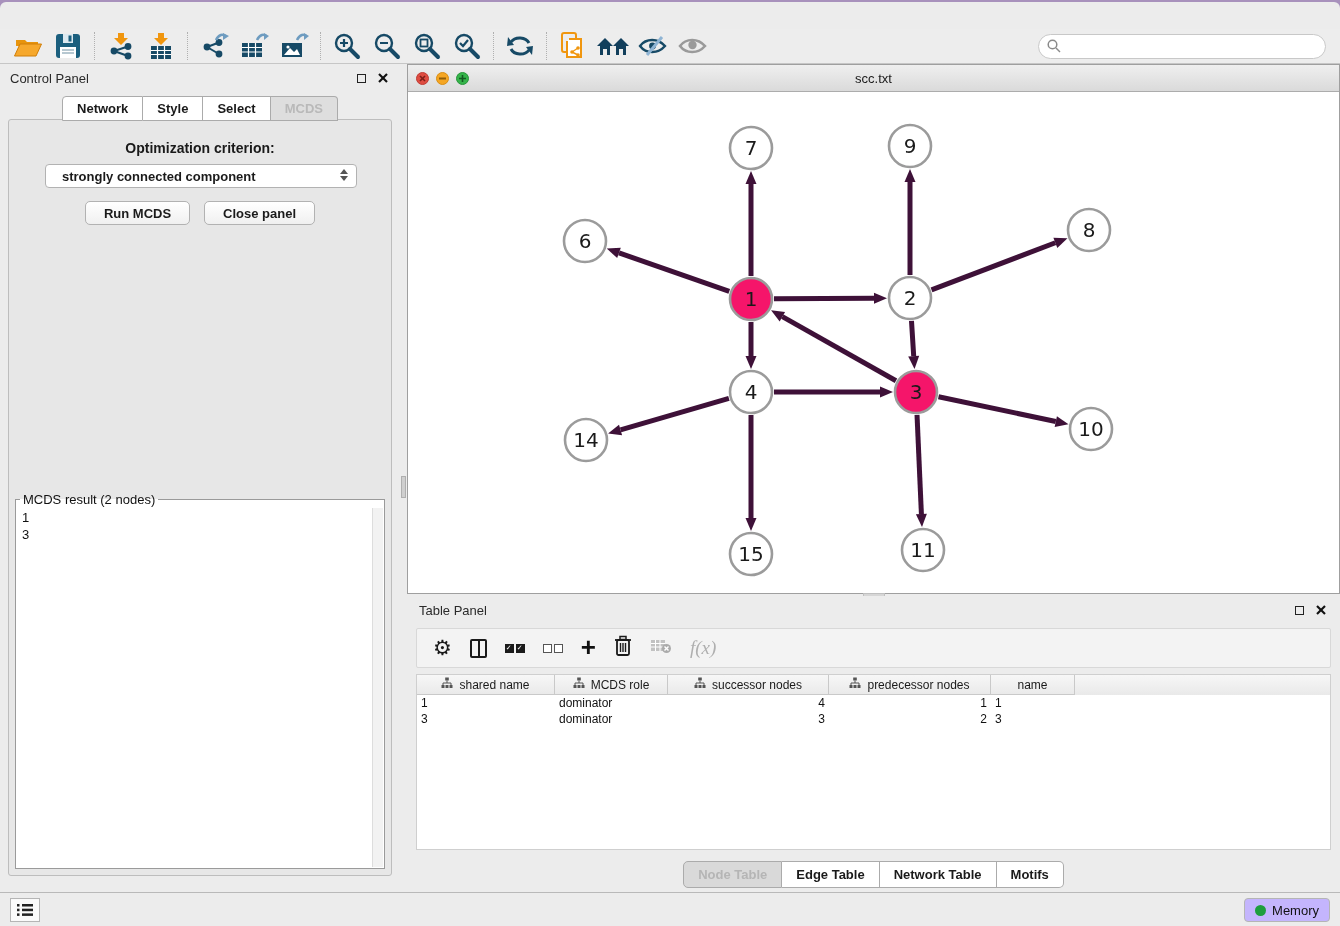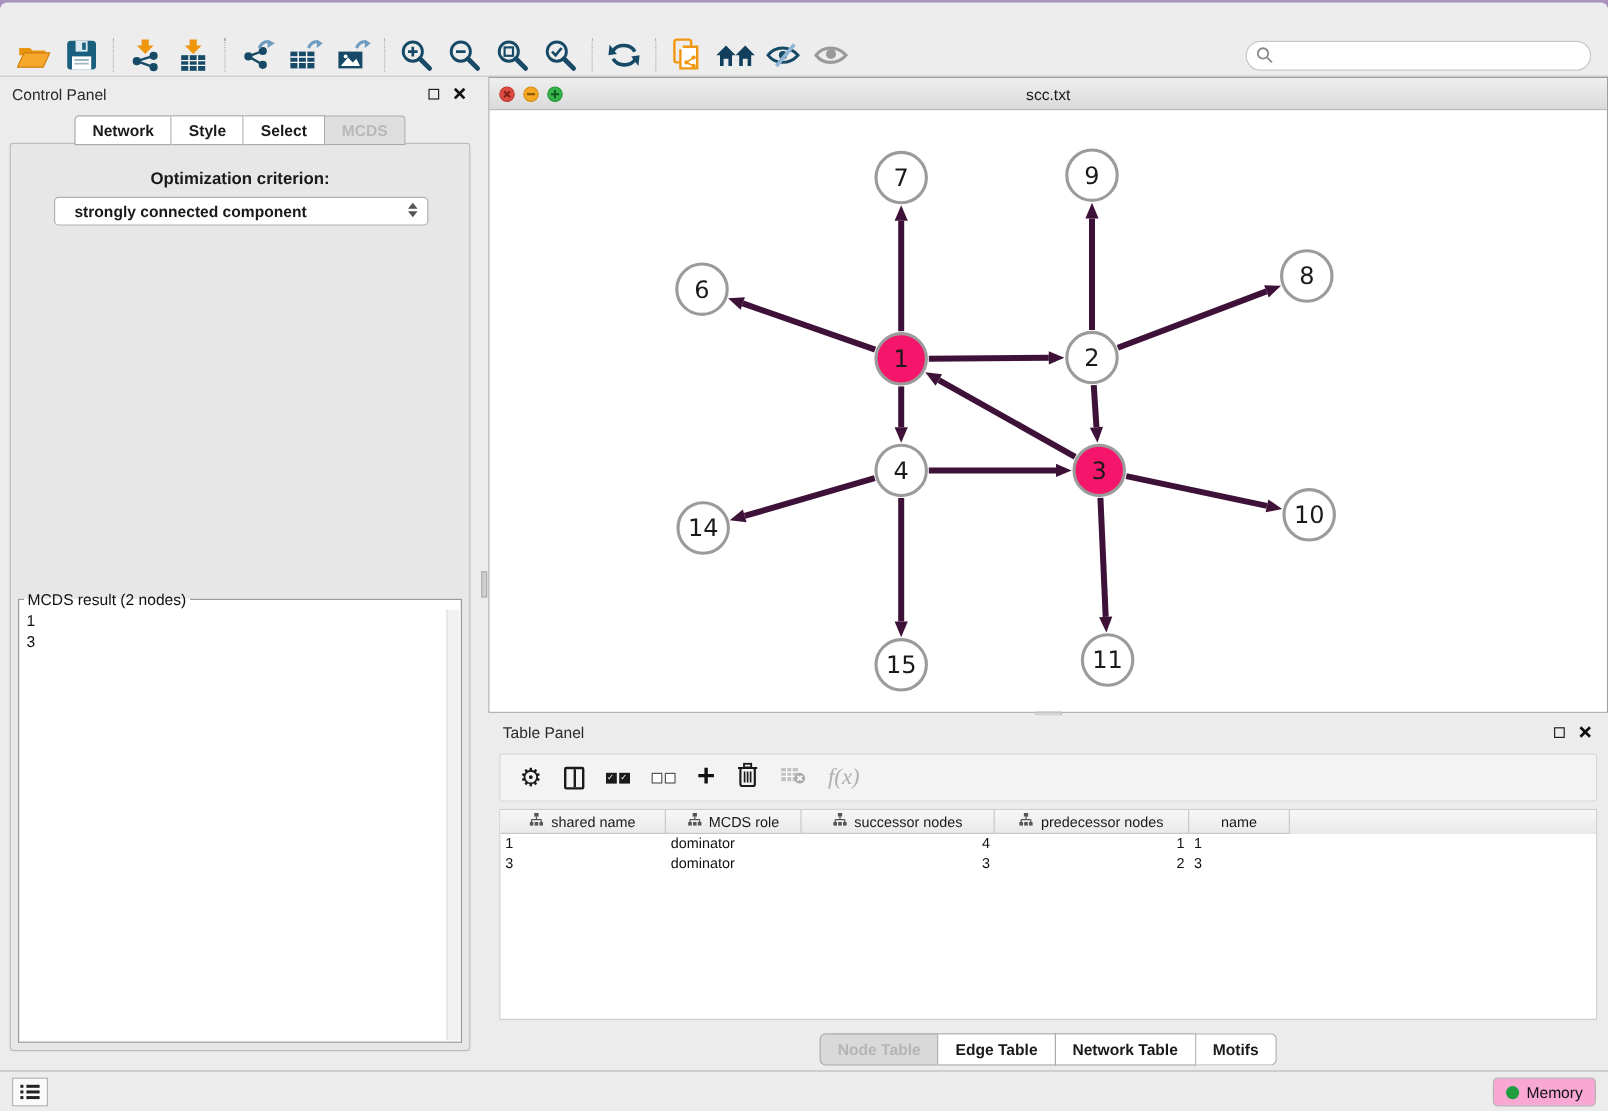--- a/index.html
+++ b/index.html
@@ -101,21 +101,21 @@
     border-left-width:0; color:#1A1A1A; }
   .tp-tab:first-child { border-left-width:1px; border-radius:5px 0 0 5px; }
   .tp-tab:last-child { border-radius:0 5px 5px 0; }
   .tp-tab.active { background:#D9D9D9; color:#B5B5B5; }
 
   
   .status-bar { position:absolute; left:0; top:890px; width:100%; height:34px; background:#ECECEC;
     border-top:1px solid #B9B9B9; }
   .list-btn { position:absolute; left:10px; top:5px; width:30px; height:24px; background:#FAFAFA;
     border:1px solid #B5B5B5; display:flex; align-items:center; justify-content:center; }
-  .mem-btn { position:absolute; right:10px; top:5px; height:24px; padding:0 10px; background:#f9a8d4;
+  .mem-btn { position:absolute; right:10px; top:5px; height:24px; padding:0 10px; background:#c4b5fd;
     border:1px solid #B5B5B5; border-radius:4px; display:flex; align-items:center; gap:6px; font-size:13px; color:#111; }
   .mem-dot { width:11px; height:11px; border-radius:50%; background:#1E9E3E; }
 
   svg text { font-family:"DejaVu Sans","Liberation Sans",sans-serif; }
 </style>
 </head>
 <body>
 
 <div class="window">
 
@@ -292,20 +292,24 @@
         <div class="cp-tab active">MCDS</div>
       </div>
     <div class="cp-body">
       <div class="opt-label">Optimization criterion:</div>
       <div class="dropdown">
         <span>strongly connected component</span>
         <span class="dd-arrows">
             <i class="dd-up"></i>
             <i class="dd-down"></i>
           </span>
+      </div>
+      <div class="cp-buttons">
+        <div class="btn">Run MCDS</div>
+        <div class="btn">Close panel</div>
       </div>
       <fieldset class="result-box">
         <legend>MCDS result (2 nodes)</legend>
         <div class="result-list">
             <div>1</div>
             <div>3</div>
           </div>
         <div class="result-scroll"></div>
       </fieldset>
     </div>

